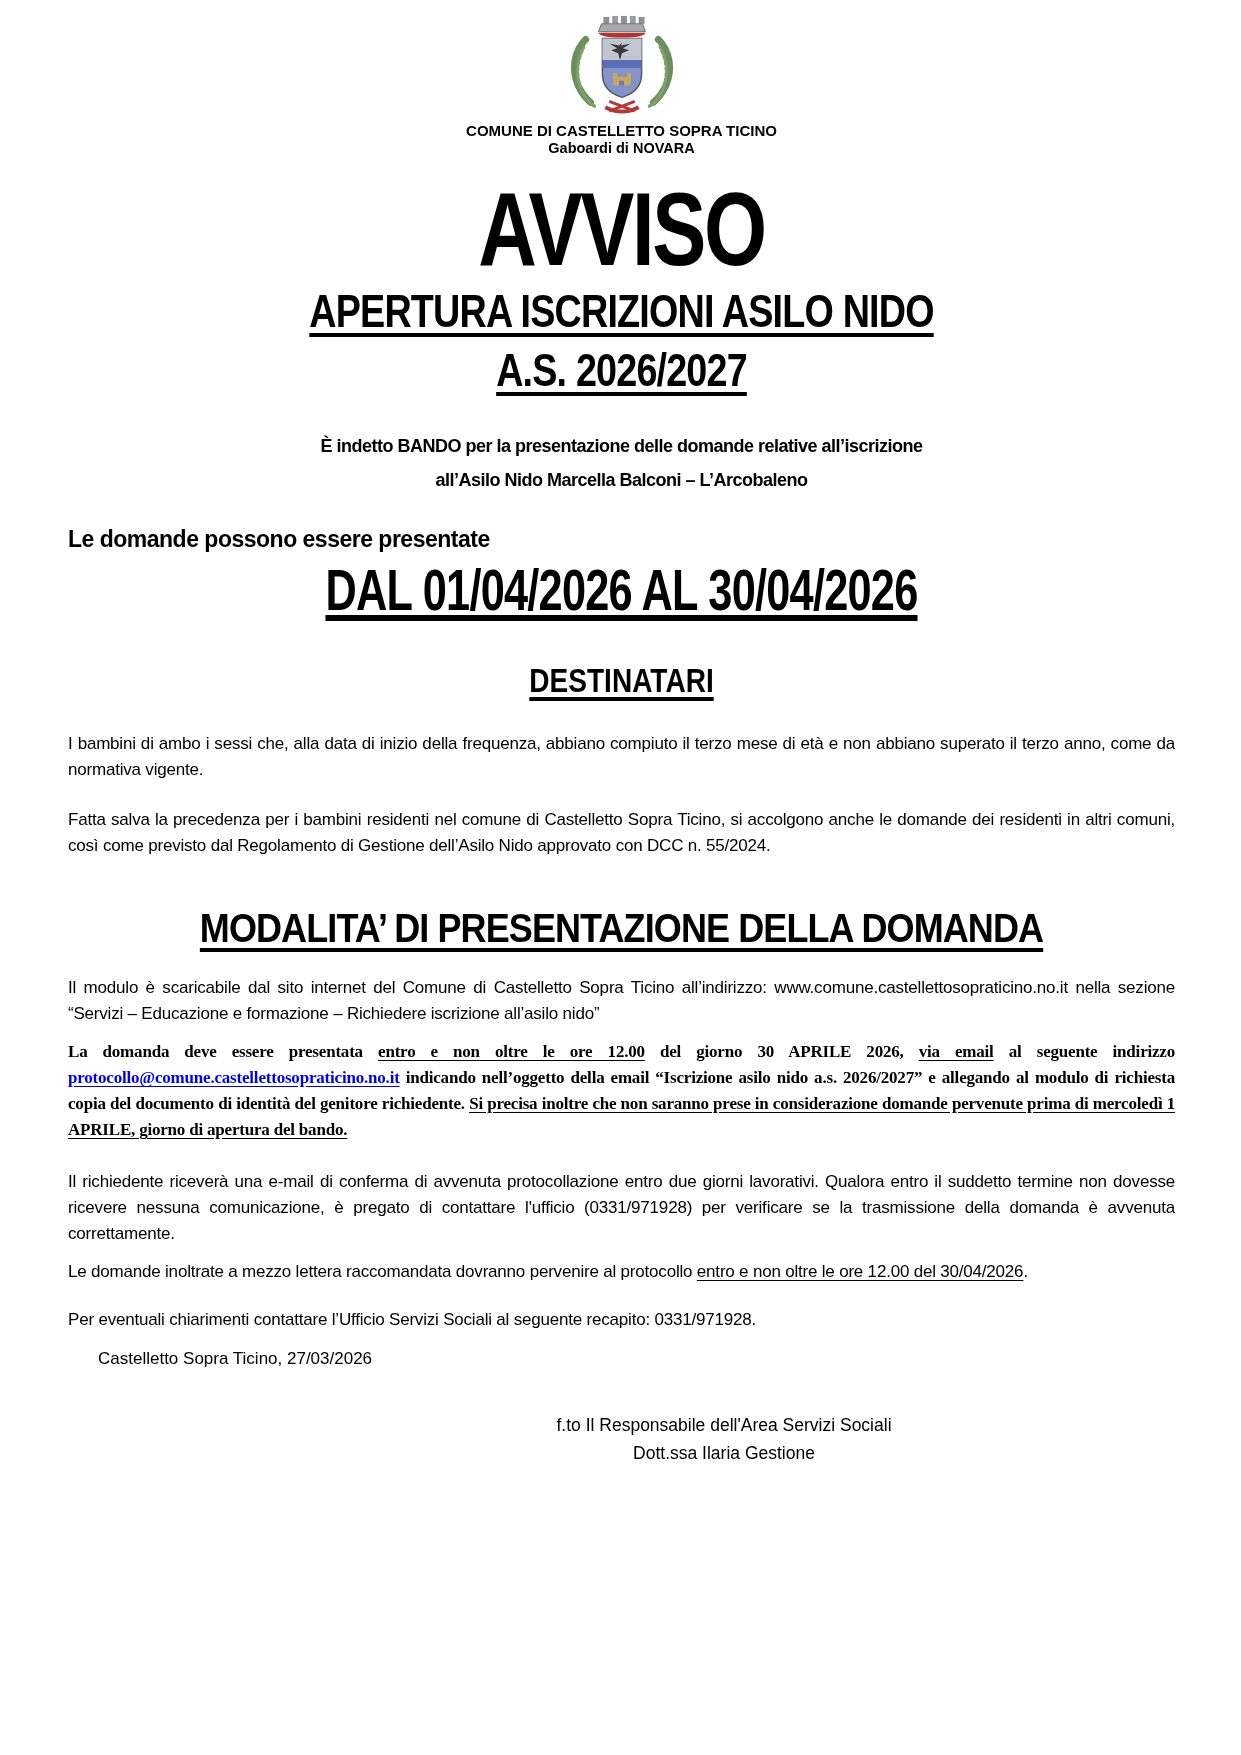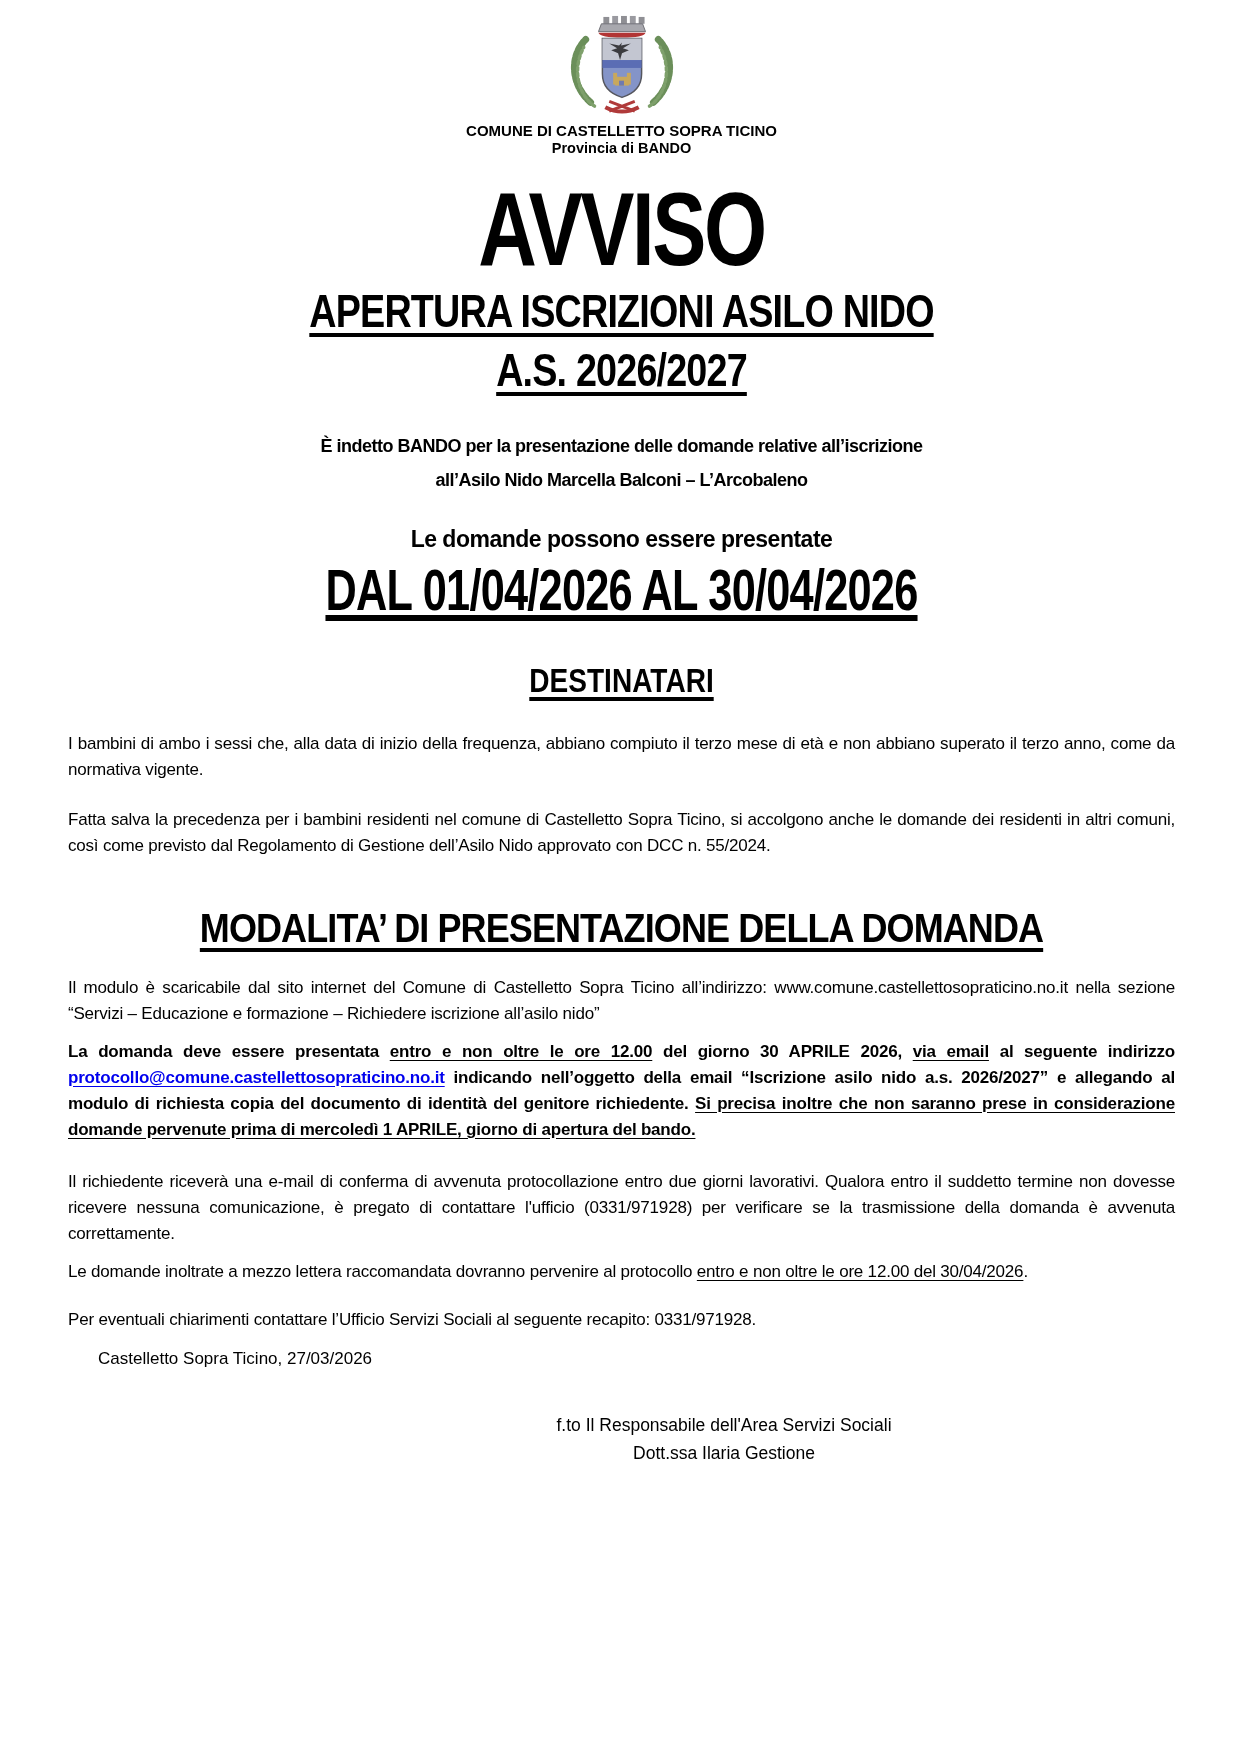--- a/index.html
+++ b/index.html
@@ -29,21 +29,21 @@
     margin: 2px 0 0; text-align: center; font-weight: bold;
     font-size: 46px; line-height: 57px; letter-spacing: -1px;
     transform: scaleX(0.82); transform-origin: center top;
     text-decoration: underline; text-decoration-thickness: 4px; text-underline-offset: 6px;
   }
   .intro {
     margin: 30px 0 0; text-align: center; font-weight: bold;
     font-size: 18px; line-height: 34px; letter-spacing: -0.5px;
   }
   .lead {
-    margin: 28px 0 0; text-align: center; font-weight: bold;
+    margin: 28px 0 0; text-align: left; font-weight: bold;
     font-size: 23px; line-height: 28px; letter-spacing: -0.5px;
   }
   .period {
     margin: 4px 0 0; text-align: center; font-weight: bold;
     font-size: 57px; line-height: 66px; letter-spacing: -1px;
     transform: scaleX(0.76); transform-origin: center top;
     text-decoration: underline; text-decoration-thickness: 6px; text-underline-offset: 5px;
   }
   .h-dest {
     margin: 38px 0 0; text-align: center; font-weight: bold;
@@ -53,21 +53,21 @@
   }
   .h-mod {
     margin: 46px 0 0; text-align: center; font-weight: bold;
     font-size: 40px; line-height: 46px; letter-spacing: -1px;
     transform: scaleX(0.9); transform-origin: center top;
     text-decoration: underline; text-decoration-thickness: 4px; text-underline-offset: 6px;
   }
 
   .body { font-size: 17px; line-height: 26px; letter-spacing: -0.2px; margin: 26px 0 0; }
   .just { text-align: justify; }
-  .bold { font-weight: bold; }
+  .bold { font-weight: bold; font-family: Liberation Serif, serif; }
   .tight { margin-top: 12px; }
   .u { text-decoration: underline; text-underline-offset: 3px; }
   .link { color: #0000ee; text-decoration: underline; font-weight: bold; cursor: pointer; text-underline-offset: 3px; }
   .place { margin: 16px 0 0 30px; font-size: 17px; }
   .signature { margin: 42px 0 0; text-align: center; padding-left: 205px; font-size: 17.5px; line-height: 28px; }
 </style>
 </head>
 <body>
 
 <div class="page">
@@ -106,21 +106,21 @@
 
         <g>
           <rect x="56" y="60" width="4" height="12" fill="#c9a85c"></rect>
           <rect x="70" y="60" width="4" height="12" fill="#c9a85c"></rect>
           <rect x="58" y="64" width="14" height="9" fill="#c9a85c"></rect>
           <rect x="62" y="68" width="5" height="5" fill="#6f7ab0"></rect>
         </g>
       </g>
     </svg>
     <div class="muni">COMUNE DI CASTELLETTO SOPRA TICINO</div>
-    <div class="prov">Provincia di BANDO</div>
+    <div class="prov">Gaboardi di NOVARA</div>
   </header>
 
   <h1 class="avviso">AVVISO</h1>
   <h2 class="subline">APERTURA ISCRIZIONI ASILO NIDO</h2>
   <h2 class="subline">A.S. 2026/2027</h2>
 
   <div class="intro">
     <div>È indetto BANDO per la presentazione delle domande relative all’iscrizione</div>
     <div>all’Asilo Nido Marcella Balconi – L’Arcobaleno</div>
   </div>

